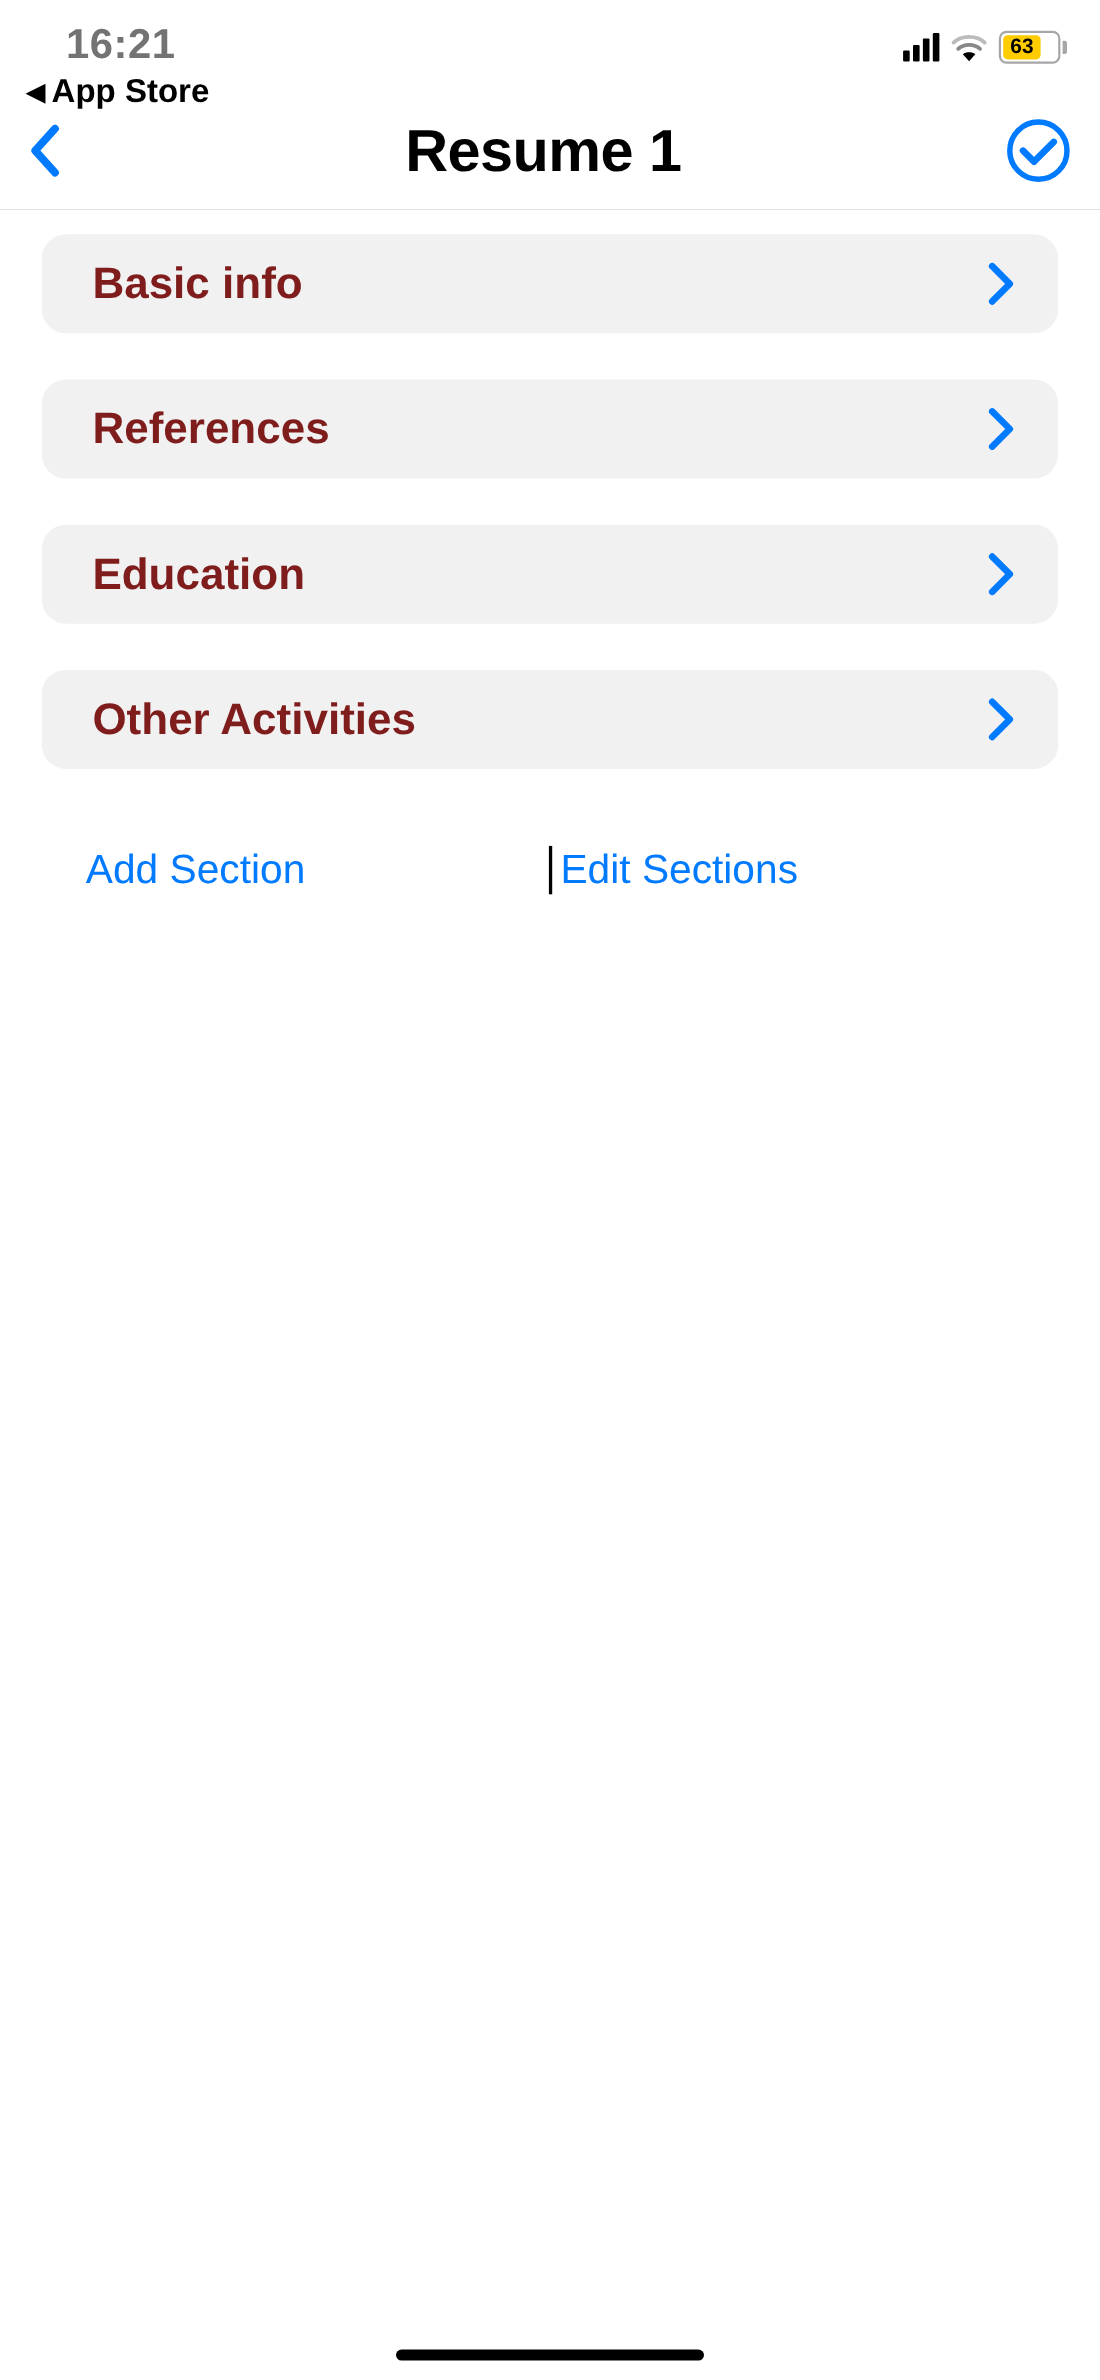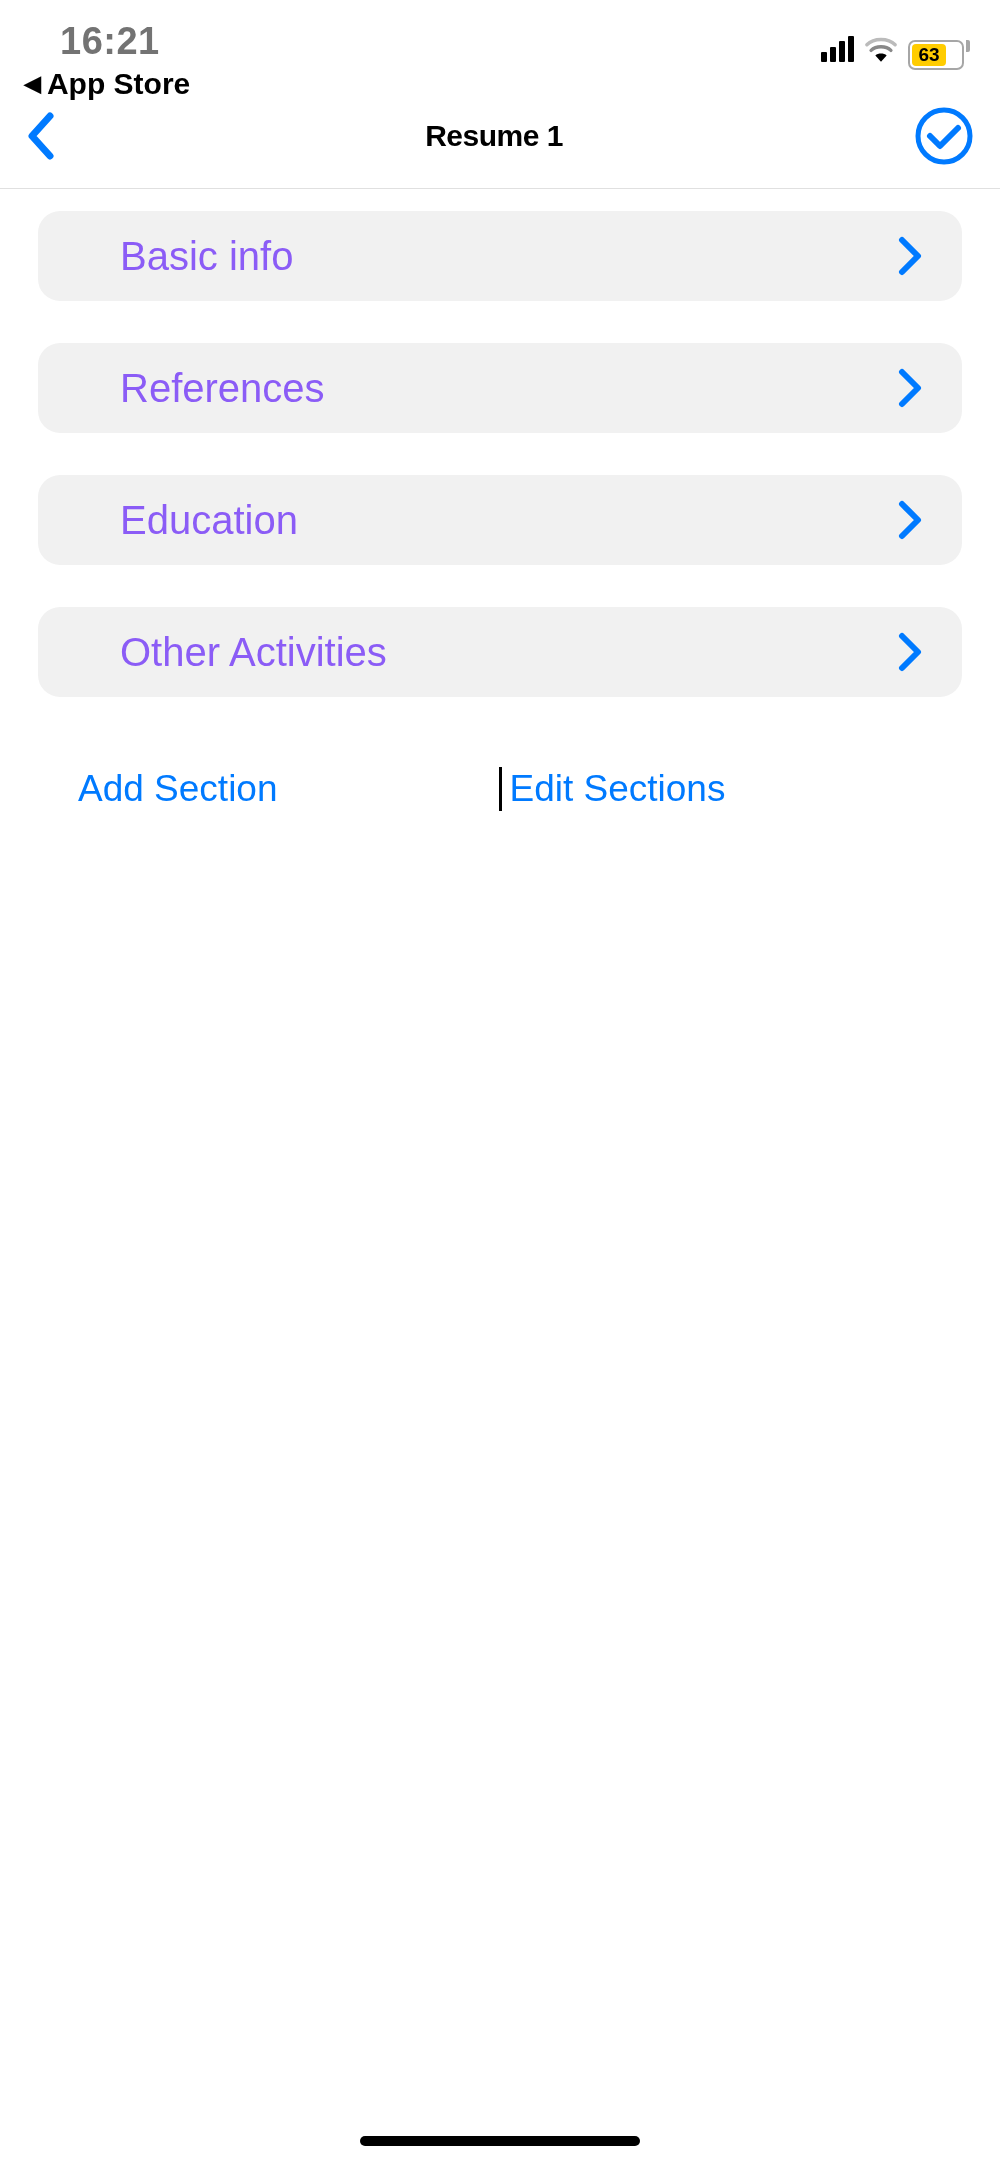--- a/index.html
+++ b/index.html
@@ -74,21 +74,21 @@
     
     
     .wifi-icon {
       width: 34px;
       height: 26px;
     }
     
     
     .battery {
       display: flex;
-      margin-top: 12px;
+      align-items: center;
     }
     .battery-body {
       width: 56px;
       height: 30px;
       border: 2px solid rgba(0,0,0,0.35);
       border-radius: 7px;
       position: relative;
       display: flex;
       align-items: center;
       padding: 2px;
@@ -123,21 +123,21 @@
       border-bottom: 1px solid rgba(0,0,0,0.12);
     }
     .nav-back {
       width: 48px;
       height: 48px;
       display: flex;
       align-items: center;
       justify-content: flex-start;
     }
     .nav-title {
-      font-size: 30px;
+      font-size: 54px;
       font-weight: 800;
       color: #000;
       flex: 1;
       text-align: center;
       letter-spacing: -0.5px;
     }
     .nav-done {
       width: 60px;
       height: 60px;
       display: flex;
@@ -156,23 +156,22 @@
       background: #f1f1f1;
       border-radius: 22px;
       height: 90px;
       display: flex;
       align-items: center;
       justify-content: space-between;
       padding: 0 34px 0 46px;
     }
     .section-label {
       font-size: 40px;
-      font-weight: 400;
-      color: #8b5cf6;
-      margin-left: 36px;
+      font-weight: 700;
+      color: #7f1d1d;
     }
     .section-chevron {
       width: 36px;
       height: 36px;
       display: flex;
       align-items: center;
       justify-content: center;
     }
     
     

